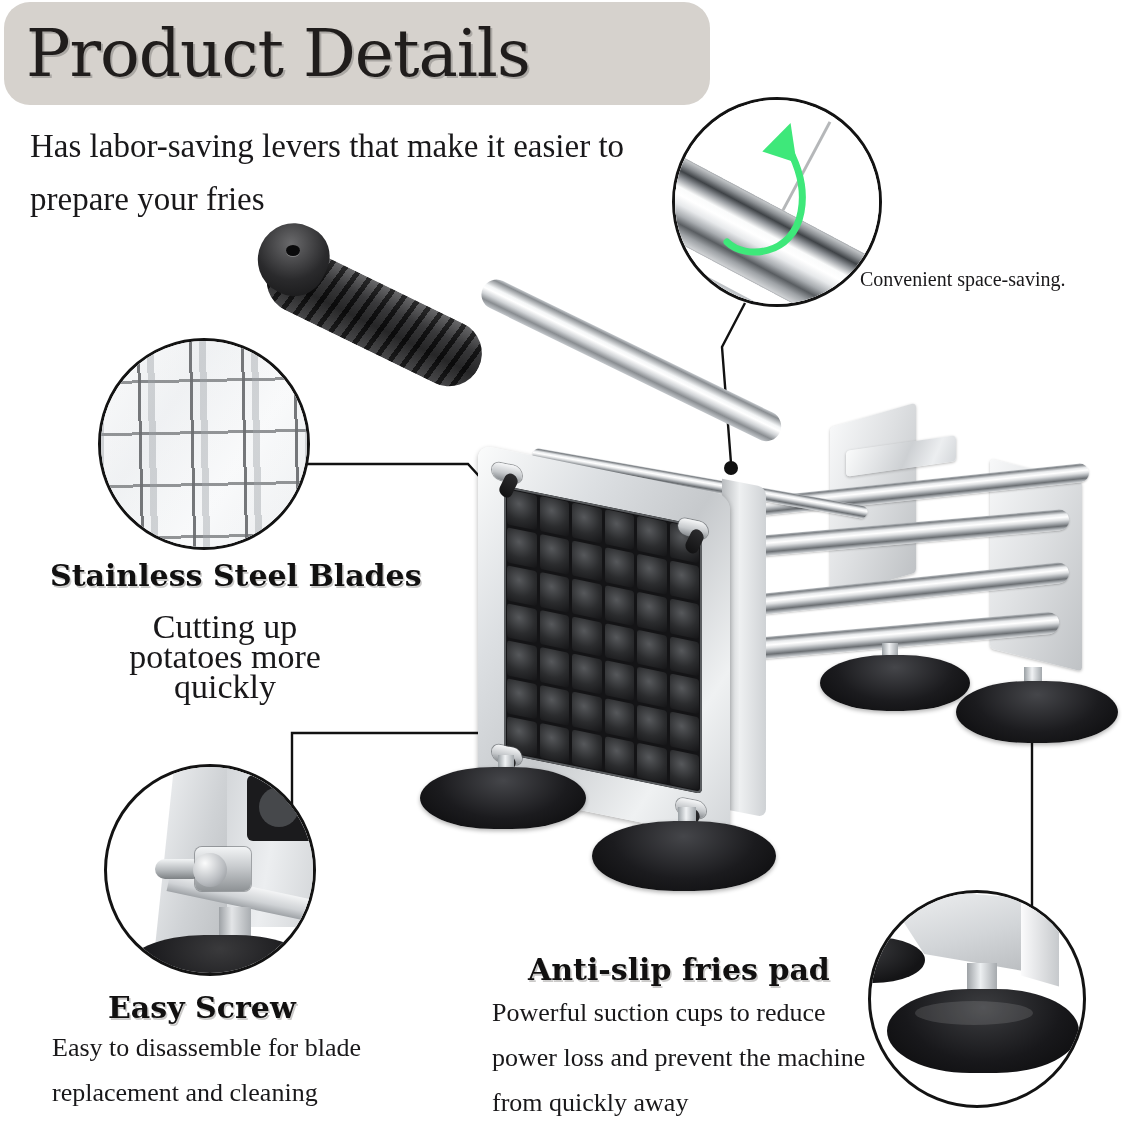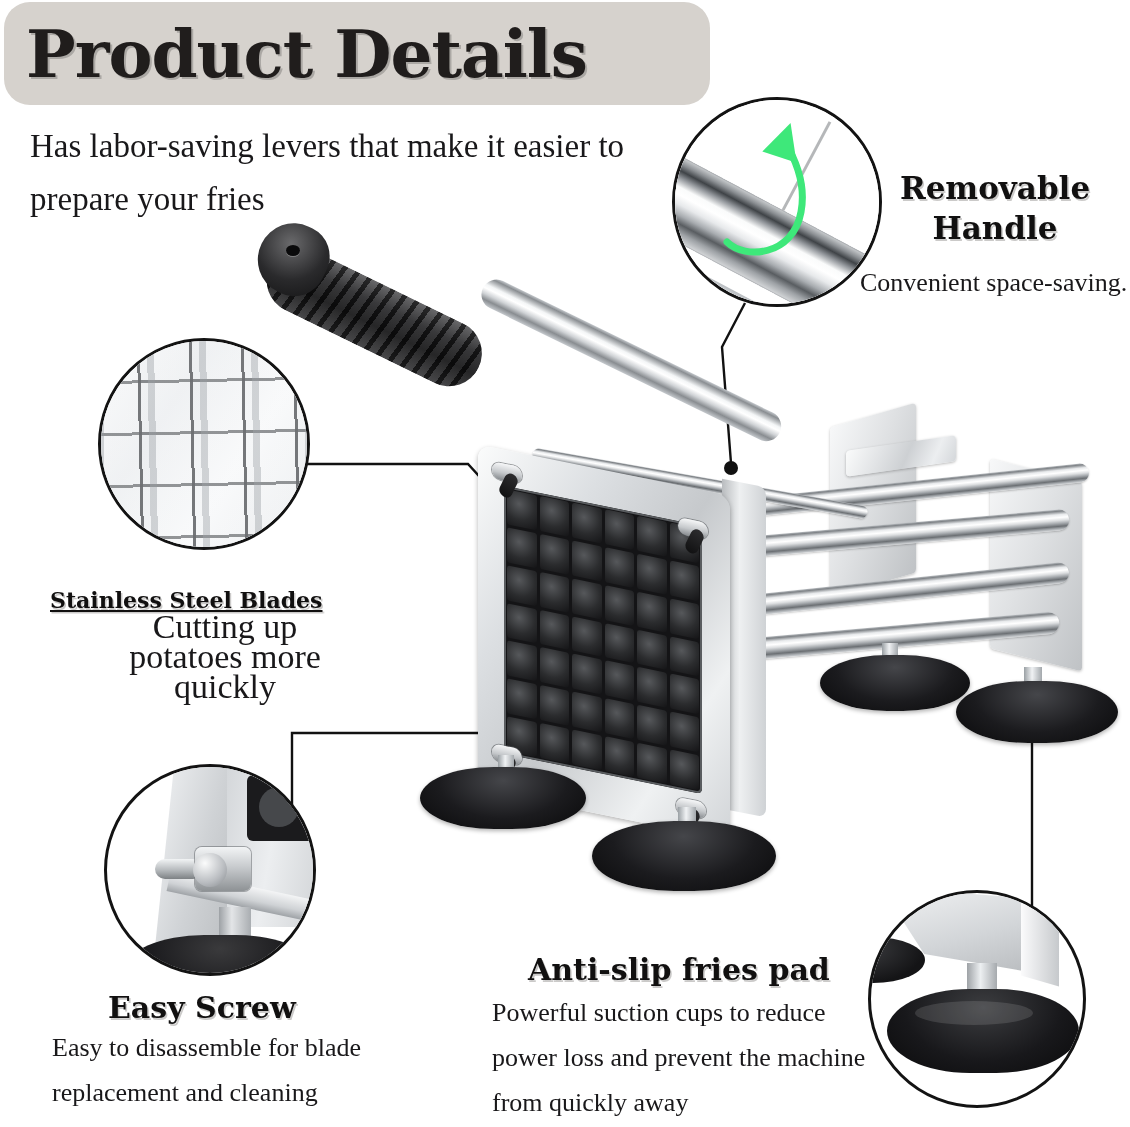--- a/index.html
+++ b/index.html
@@ -13,21 +13,21 @@
   #stage{position:absolute;left:0;top:0;width:1130px;height:1127px;}
 
   
   .title-pill{
     position:absolute;left:4px;top:2px;width:706px;height:103px;
     background:#d6d2cd;border-radius:26px;
   }
   .title-text{
     position:absolute;left:26px;top:8px;width:670px;height:92px;
     font-family:"DejaVu Serif", serif;
-    font-weight:bold;
+    font-weight:normal;
     font-size:66px;
     letter-spacing:-1px;
     color:#201d1c;
     line-height:92px;
     text-shadow:2px 2px 0 rgba(120,118,115,.45);
     white-space:nowrap;
   }
   .subtitle{
     position:absolute;left:30px;top:120px;width:600px;
     font-family:"Liberation Serif", serif;
@@ -381,27 +381,26 @@
     <div class="rodwrap">
       <div class="rod"></div>
       <div class="rod2"></div>
       <div class="rodseam"></div>
     </div>
     <svg style="position:absolute;left:0;top:0;width:204px;height:204px;" viewBox="0 0 204 204">
       <path d="M52 142 C 70 160, 118 156, 126 112 C 131 86, 122 62, 110 42" fill="none" stroke="#3ee87a" stroke-width="7" stroke-linecap="round"></path>
       <path d="M110 22 L 128 58 L 92 58 Z" fill="#3ee87a" transform="rotate(18 110 40)"></path>
     </svg>
   </div>
-  <div class="cap-head" style="left:890px;top:168px;font-size:31px;width:210px;white-space:normal;text-align:center;line-height:40px;">Removable Handle</div>
-  <div class="cap-body" style="left:860px;top:268px;font-size:26px;white-space:nowrap;text-align:right;">Convenient space-saving.</div>
+  <div class="cap-body" style="left:860px;top:268px;font-size:20px;white-space:nowrap;text-align:right;">Convenient space-saving.</div>
 
   <div class="circle" style="left:98px;top:338px;width:206px;height:206px;">
     <div class="mesh"></div>
   </div>
-  <div class="cap-head" style="left:50px;top:587px;font-size:22px;text-decoration:underline;">Stainless Steel Blades</div>
+  <div class="cap-head" style="left:50px;top:558px;font-size:30px;">Stainless Steel Blades</div>
   <div class="cap-body" style="left:100px;top:612px;font-size:34px;width:250px;line-height:30px;text-align:center;">Cutting up potatoes more quickly</div>
 
   <div class="circle" style="left:104px;top:764px;width:206px;height:206px;">
     <div class="hs-plate"></div>
     <div class="hs-plate2"></div>
     <div class="hs-dark"></div>
     <div class="hs-dot"></div>
     <div class="hs-bar"></div>
     <div class="hs-shaft"></div>
     <div class="hs-nut"></div>

